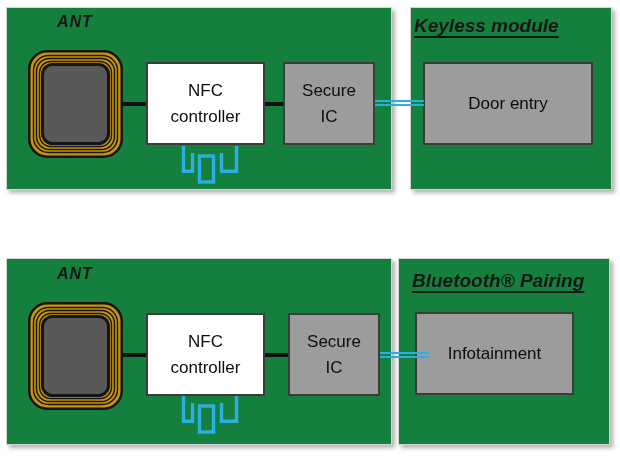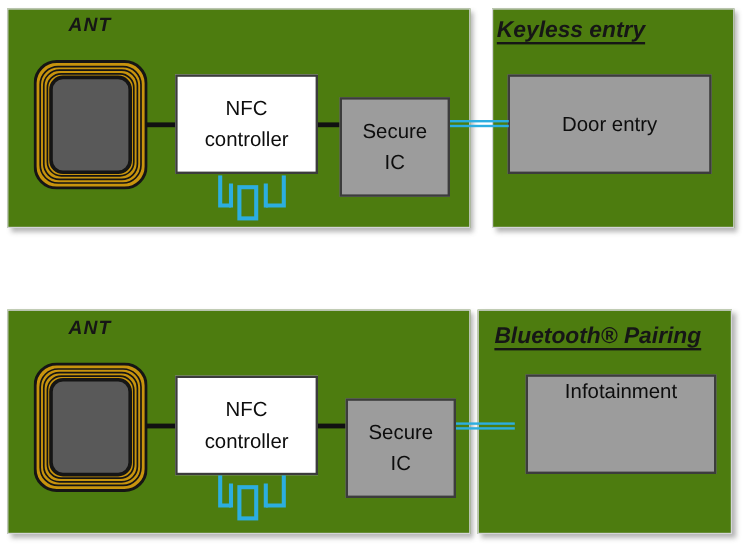--- a/index.html
+++ b/index.html
@@ -7,21 +7,21 @@
     position: relative;
     width: 620px;
     height: 459px;
     background: #ffffff;
     font-family: "Liberation Sans", sans-serif;
     overflow: hidden;
     color: #111111;
   }
   .panel {
     position: absolute;
-    background: #4d7c0f;
+    background: #15803d;
     border: 1px solid #d4d5d7;
     box-shadow: 3px 3px 4px rgba(90,90,90,0.45);
   }
   #p1l { left: 6px;   top: 7px;   width: 384px; height: 181px; }
   #p1r { left: 410px; top: 7px;   width: 200px; height: 181px; }
   #p2l { left: 6px;   top: 258px; width: 384px; height: 185px; }
   #p2r { left: 398px; top: 258px; width: 210px; height: 185px; }
 
   .ant-label {
     position: absolute;
@@ -46,25 +46,25 @@
     justify-content: center;
     text-align: center;
     font-size: 17px;
     line-height: 26px;
     color: #0d0d0d;
   }
   .module.white { background: #ffffff; }
   .module.gray  { background: #9c9c9c; }
 
   .nfc-box    { left: 139px; top: 54px; width: 115px; height: 79px; justify-content: center; }
-  .secure-box { left: 276px; top: 54px; width: 88px;  height: 79px; margin-top: 19px; }
+  .secure-box { left: 276px; top: 54px; width: 88px;  height: 79px; }
   #p2l .secure-box { left: 281px; }
 
   .target-box-1 { left: 12px; top: 54px; width: 166px; height: 79px; }
-  .target-box-2 { left: 39px; top: 53px; width: 155px; height: 79px; justify-content: space-between; }
+  .target-box-2 { left: 16px; top: 53px; width: 155px; height: 79px; }
 
   .wire {
     position: absolute;
     height: 4px;
     background: #111111;
   }
   .wire-ant { left: 115px; top: 94px; width: 26px; }
   .wire-sec { left: 258px; top: 94px; width: 18px; }
   #p2l .wire-sec { width: 23px; }
 
@@ -130,21 +130,21 @@
         <path d="M4.5 0 V 25.3 H 13.5"></path>
         <path d="M13.5 7 V 27"></path>
         <rect x="20.5" y="10" width="14" height="26"></rect>
         <path d="M42.5 7 V 27"></path>
         <path d="M42.5 25.3 H 57.5 V 0"></path>
       </g>
     </svg>
   </div>
 
   <div class="panel" id="p1r">
-    <div class="use-case-title">Keyless entry</div>
+    <div class="use-case-title">Keyless module</div>
     <div class="module gray target-box-1">
       <span>Door entry</span>
     </div>
   </div>
 
   <div class="bus-line" id="bus1a"></div>
   <div class="bus-line" id="bus1b"></div>
 
   <div class="panel" id="p2l">
     <div class="ant-label">ANT</div>

